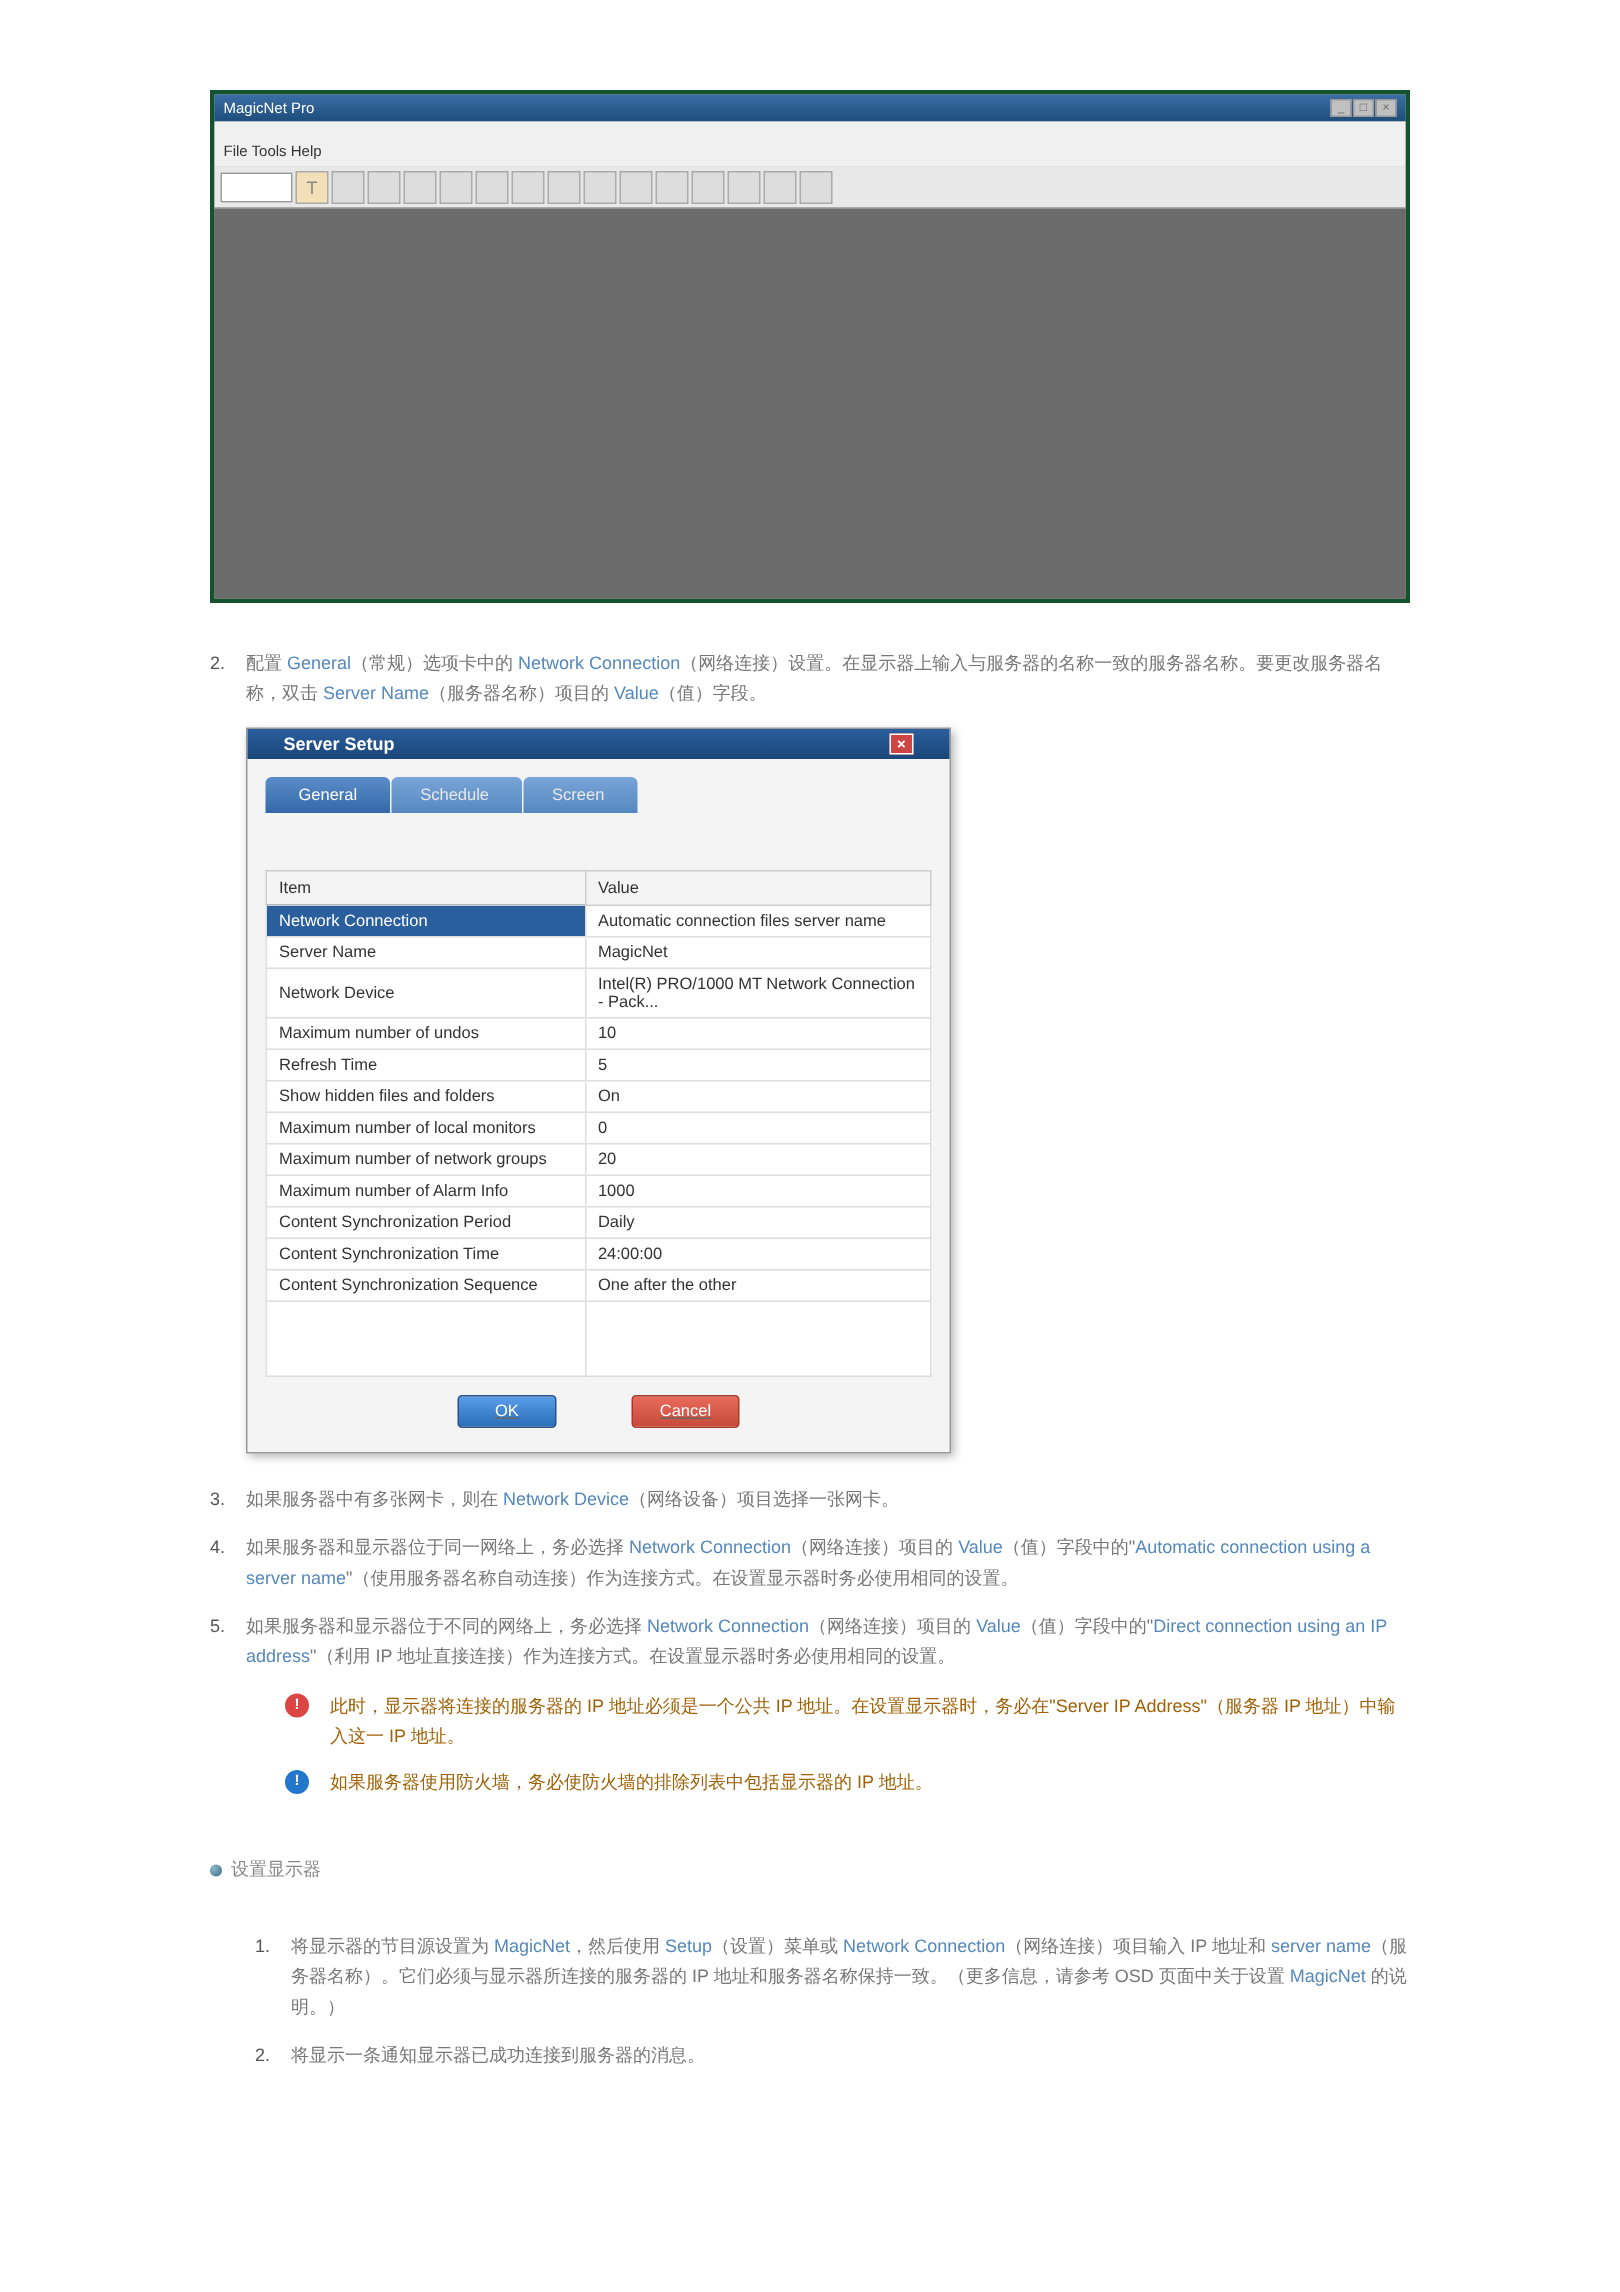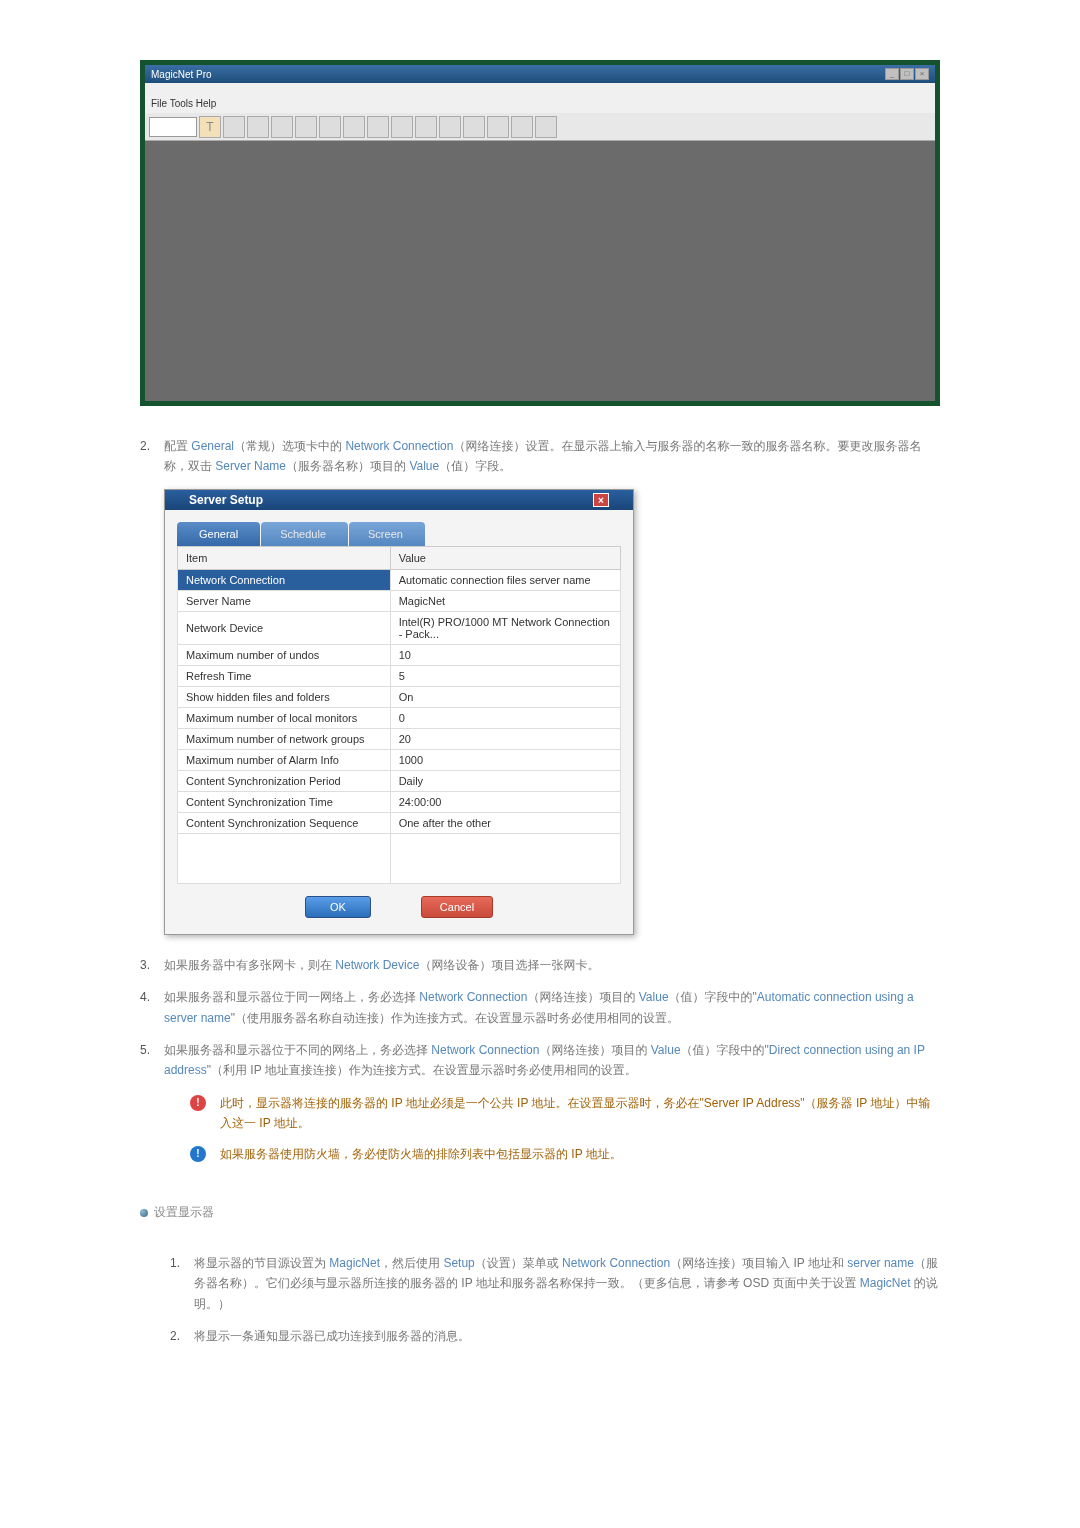--- a/index.html
+++ b/index.html
@@ -9,21 +9,21 @@
     }
     body {
       font-family: "Microsoft YaHei", "SimSun", Arial, sans-serif;
       font-size: 12px;
       color: #666;
       background: #fff;
       width: 1080px;
       padding: 60px 140px;
     }
     .app-window {
-      border: 5px solid #14532d;
+      border: 3px solid #14532d;
       margin-bottom: 30px;
       background: #c0c0c0;
     }
     .app-titlebar {
       background: linear-gradient(#3a6ea5, #1e4d7a);
       padding: 2px 6px;
       display: flex;
       justify-content: space-between;
       align-items: center;
       height: 18px;
@@ -146,20 +146,21 @@
     .setup-tab.inactive {
       background: linear-gradient(#7aa5d8, #5488c0);
       color: #e8e8e8;
       padding-left: 19px;
     }
     .setup-table {
       width: 100%;
       border-collapse: collapse;
       background: #fff;
       font-size: 11px;
+      margin-top: 38px;
     }
     .setup-table th {
       text-align: left;
       padding: 5px 8px;
       border: 1px solid #ccc;
       background: #f4f4f4;
       font-weight: normal;
       color: #333;
     }
     .setup-table td {
@@ -172,20 +173,21 @@
       color: #fff;
     }
     .empty-rows td {
       height: 50px;
     }
     .setup-buttons {
       display: flex;
       justify-content: center;
       gap: 10px;
       padding: 12px 0 4px 0;
+      text-decoration: underline;
     }
     .btn-ok {
       background: linear-gradient(#5a9de8, #2a6db8);
       color: #fff;
       border: 1px solid #2a5088;
       padding: 4px 24px;
       border-radius: 3px;
       font-size: 11px;
     }
     .btn-cancel {

